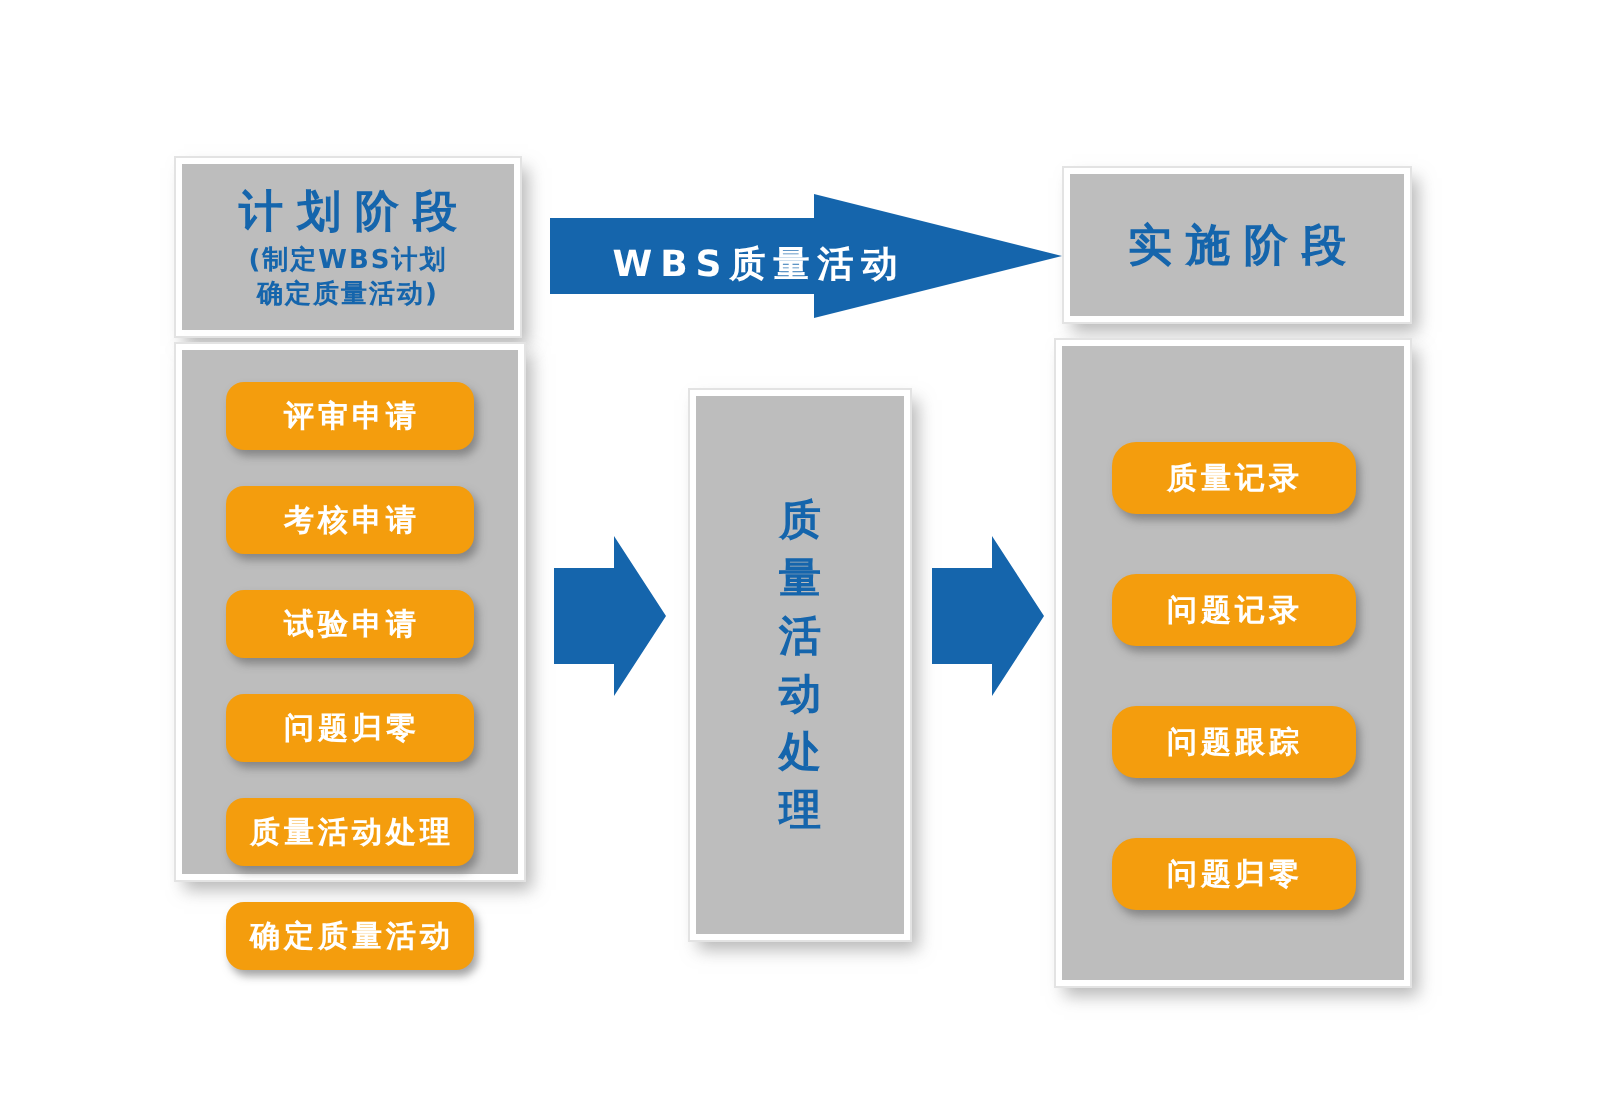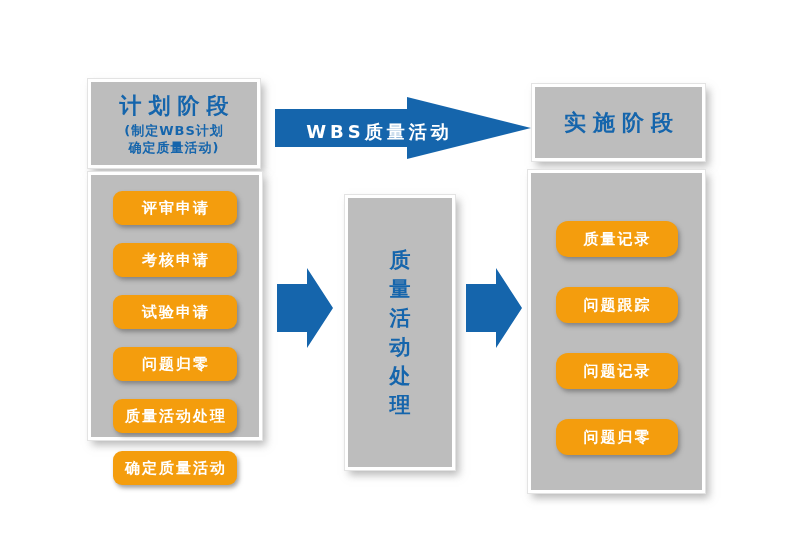--- a/index.html
+++ b/index.html
@@ -131,18 +131,18 @@
   <div class="gray-box process-box">
     <div class="vertical-label">质量活动处理</div>
   </div>
 
   <svg class="arrow-svg small-arrow-2" width="56" height="80" viewBox="0 0 56 80" xmlns="http://www.w3.org/2000/svg">
     <polygon points="0,16 30,16 30,0 56,40 30,80 30,64 0,64" fill="#1565ac"></polygon>
   </svg>
 
   <div class="gray-box right-panel">
     <div class="pill">质量记录</div>
+    <div class="pill">问题记录</div>
     <div class="pill">问题跟踪</div>
-    <div class="pill">问题记录</div>
     <div class="pill">问题归零</div>
   </div>
 
 </div>
 
 </body></html>

